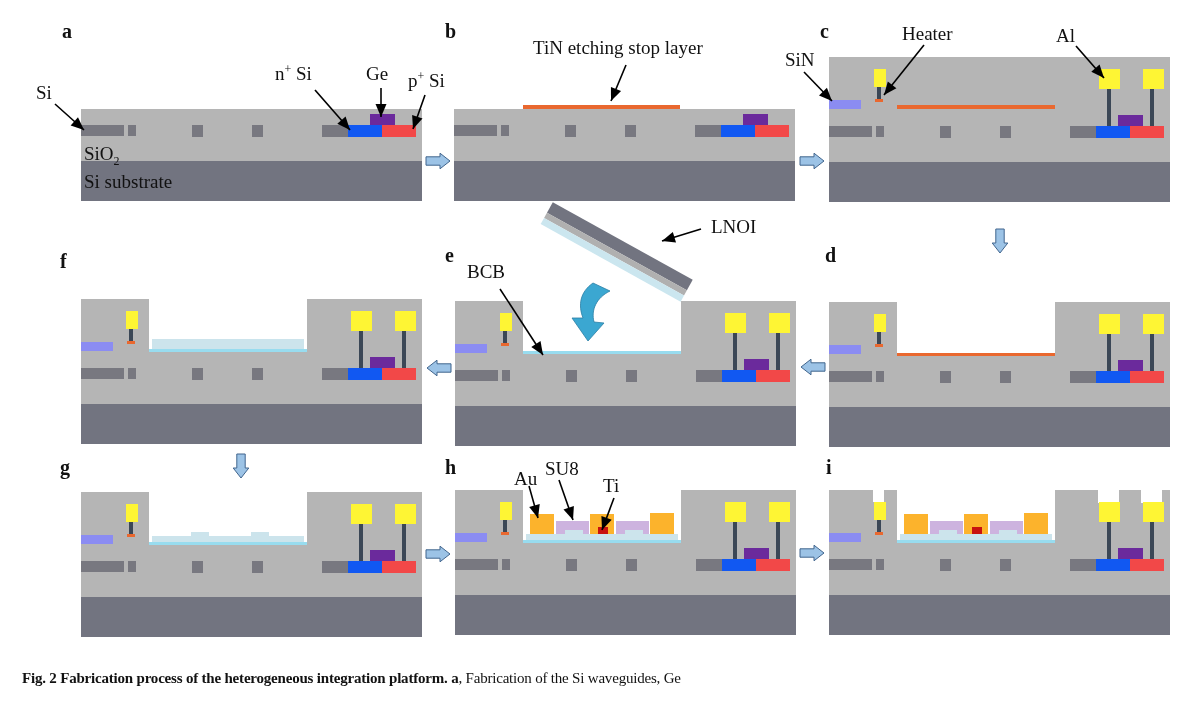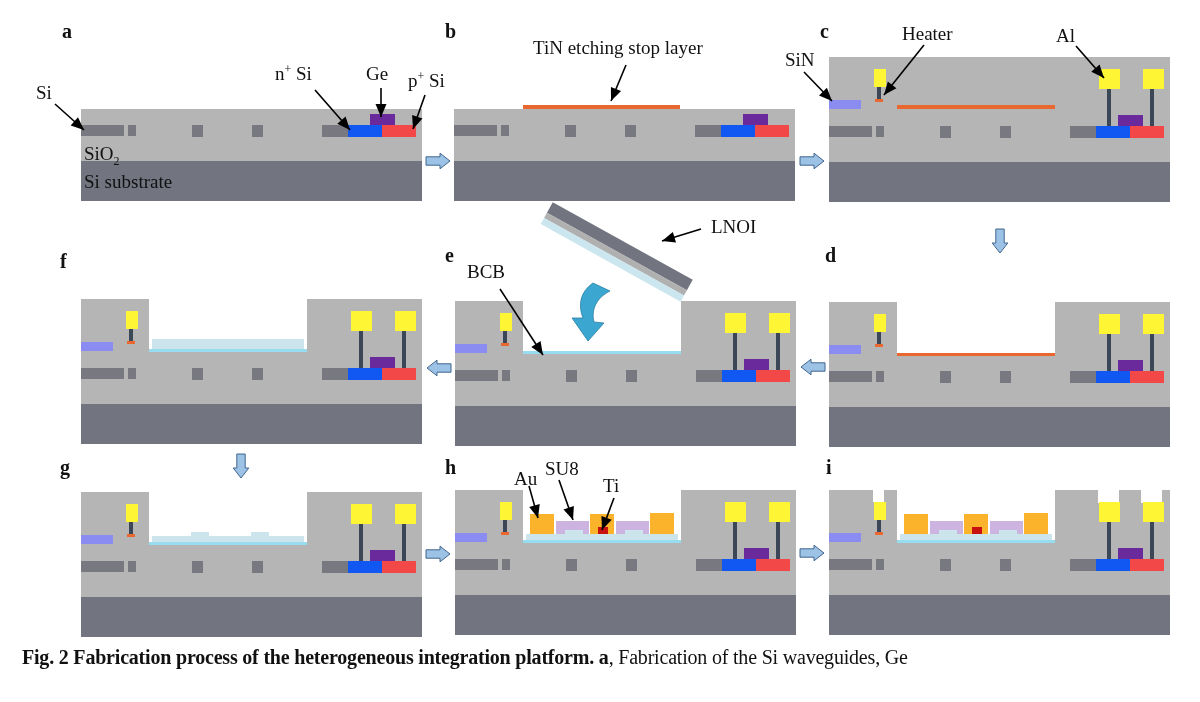--- a/index.html
+++ b/index.html
@@ -1,22 +1,22 @@
 <!DOCTYPE html>
 <html><head>
   <meta charset="utf-8">
   <style>
     html, body { margin: 0; padding: 0; background: #ffffff; }
     body { width: 1200px; height: 702px; overflow: hidden; position: relative; font-family: "Liberation Serif", "DejaVu Serif", serif; }
     #fig { position: absolute; left: 0; top: 0; width: 1200px; height: 640px; }
     #fig text { font-family: "Liberation Serif", "DejaVu Serif", serif; fill: #111; }
     .caption {
-      position: absolute; left: 22px; top: 646px; width: 1170px;
+      position: absolute; left: 22px; top: 670px; width: 1170px;
       font-family: "Liberation Serif", "DejaVu Serif", serif;
-      font-size: 20px; color: #111; white-space: nowrap; letter-spacing: -0.2px;
+      font-size: 15px; color: #111; white-space: nowrap; letter-spacing: -0.2px;
     }
     .caption .b { font-weight: bold; }
   </style>
 </head>
 <body>
 
 <svg id="fig" viewBox="0 0 1200 640" xmlns="http://www.w3.org/2000/svg">
     <g>
       <rect x="81" y="161" width="341" height="40" fill="#727480"></rect>
       <rect x="81" y="109" width="341" height="52" fill="#b5b5b5"></rect>

